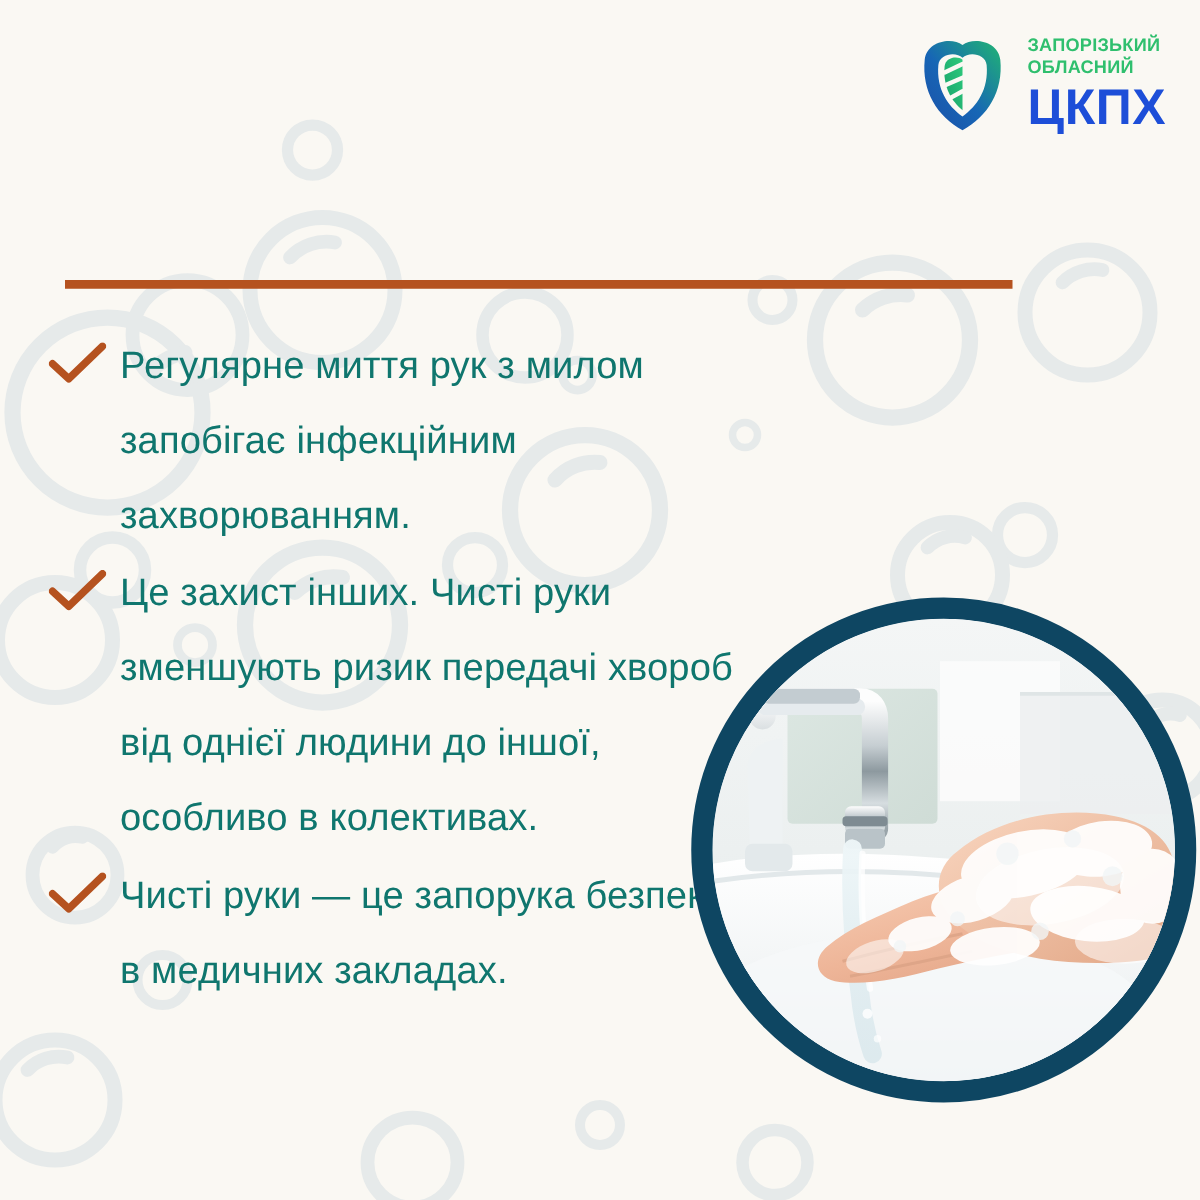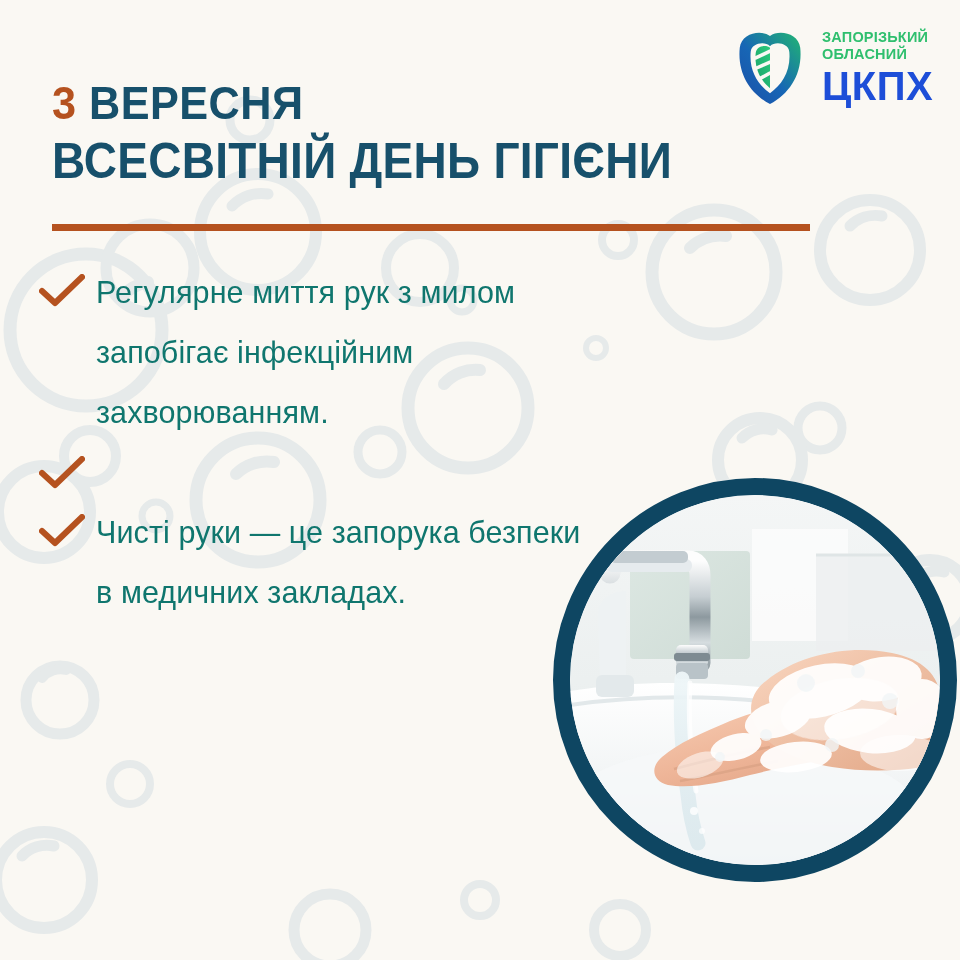--- a/index.html
+++ b/index.html
@@ -238,44 +238,41 @@
       </g>
       <path d="M50 24 C44 18 28 20 27 31 C25 54 36 70 50 80 C64 70 75 54 73 31 C72 20 56 18 50 24 Z" fill="none" stroke="url(#shieldGrad)" stroke-width="0"></path>
     </svg>
     <div id="logo-text">
       <div class="logo-line l1">ЗАПОРІЗЬКИЙ</div>
       <div class="logo-line l2">ОБЛАСНИЙ</div>
       <div id="logo-abbr">ЦКПХ</div>
     </div>
   </div>
 
-  <div id="headline">
-    <div class="head-line-1"><span class="day-number">3</span><span> </span><span>ВЕРЕСНЯ</span></div>
-    <div class="head-line-2">ВСЕСВІТНІЙ ДЕНЬ ГІГІЄНИ</div>
-  </div>
 
   <div id="divider"></div>
 
   <div id="bullets">
 
     <div class="bullet">
       <div class="check-wrap">
         <svg class="check-icon" width="46" height="34" viewBox="0 0 46 34" xmlns="http://www.w3.org/2000/svg">
           <path d="M3 17 L16 29 L43 3" fill="none" stroke="#b5521f" stroke-width="6" stroke-linecap="round" stroke-linejoin="round"></path>
         </svg>
       </div>
       <div class="bullet-text">Регулярне миття рук з милом запобігає інфекційним захворюванням.</div>
     </div>
 
     <div class="bullet">
       <div class="check-wrap">
         <svg class="check-icon" width="46" height="34" viewBox="0 0 46 34" xmlns="http://www.w3.org/2000/svg">
           <path d="M3 17 L16 29 L43 3" fill="none" stroke="#b5521f" stroke-width="6" stroke-linecap="round" stroke-linejoin="round"></path>
         </svg>
       </div>
+      <div class="bullet-text">Це захист інших. Чисті руки зменшують ризик передачі хвороб від однієї людини до іншої, особливо в колективах.</div>
     </div>
 
     <div class="bullet">
       <div class="check-wrap">
         <svg class="check-icon" width="46" height="34" viewBox="0 0 46 34" xmlns="http://www.w3.org/2000/svg">
           <path d="M3 17 L16 29 L43 3" fill="none" stroke="#b5521f" stroke-width="6" stroke-linecap="round" stroke-linejoin="round"></path>
         </svg>
       </div>
       <div class="bullet-text">Чисті руки — це запорука безпеки в медичних закладах.</div>
     </div>

